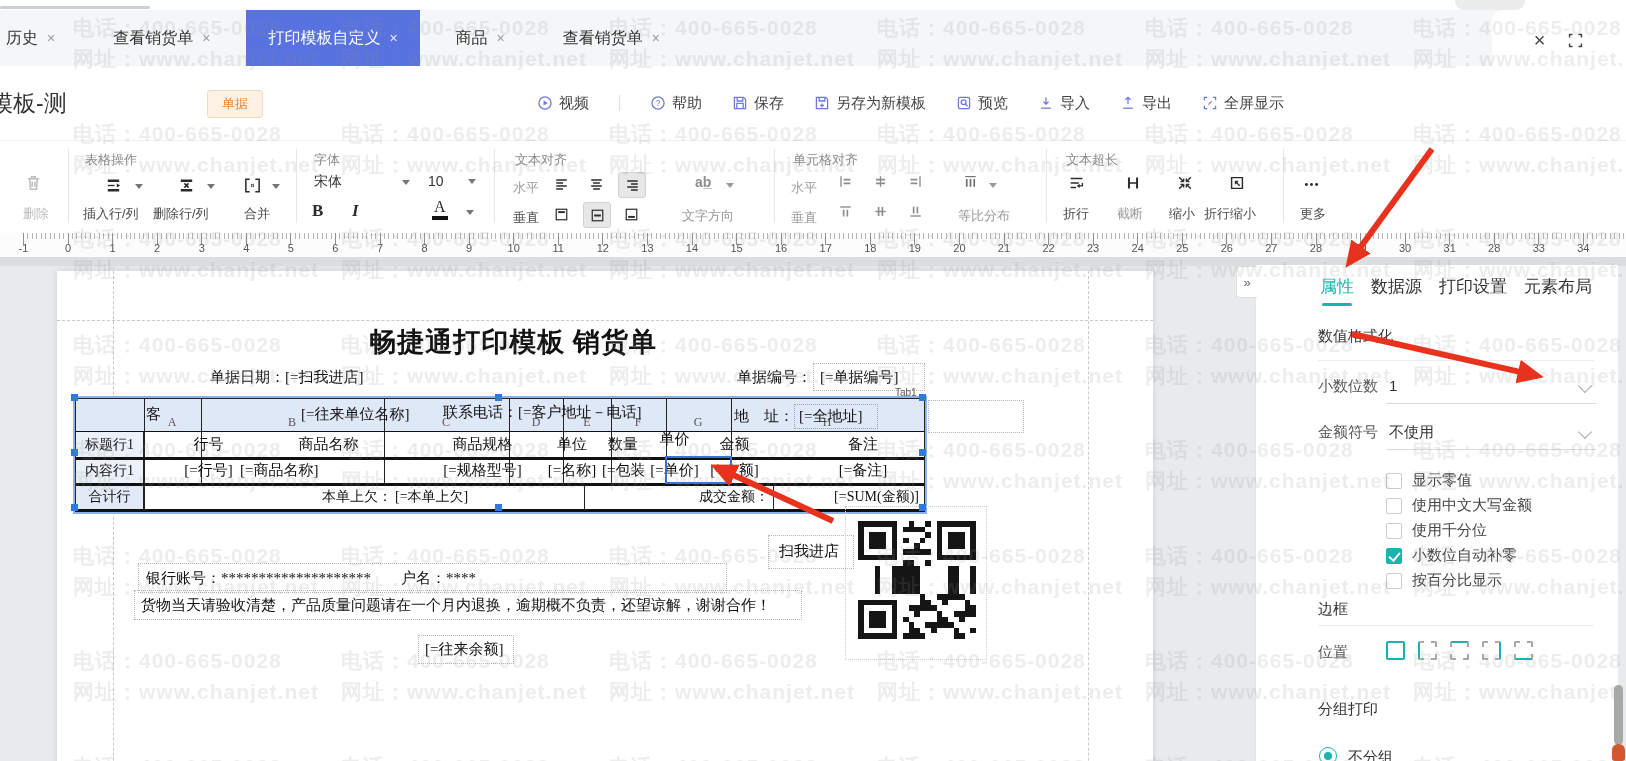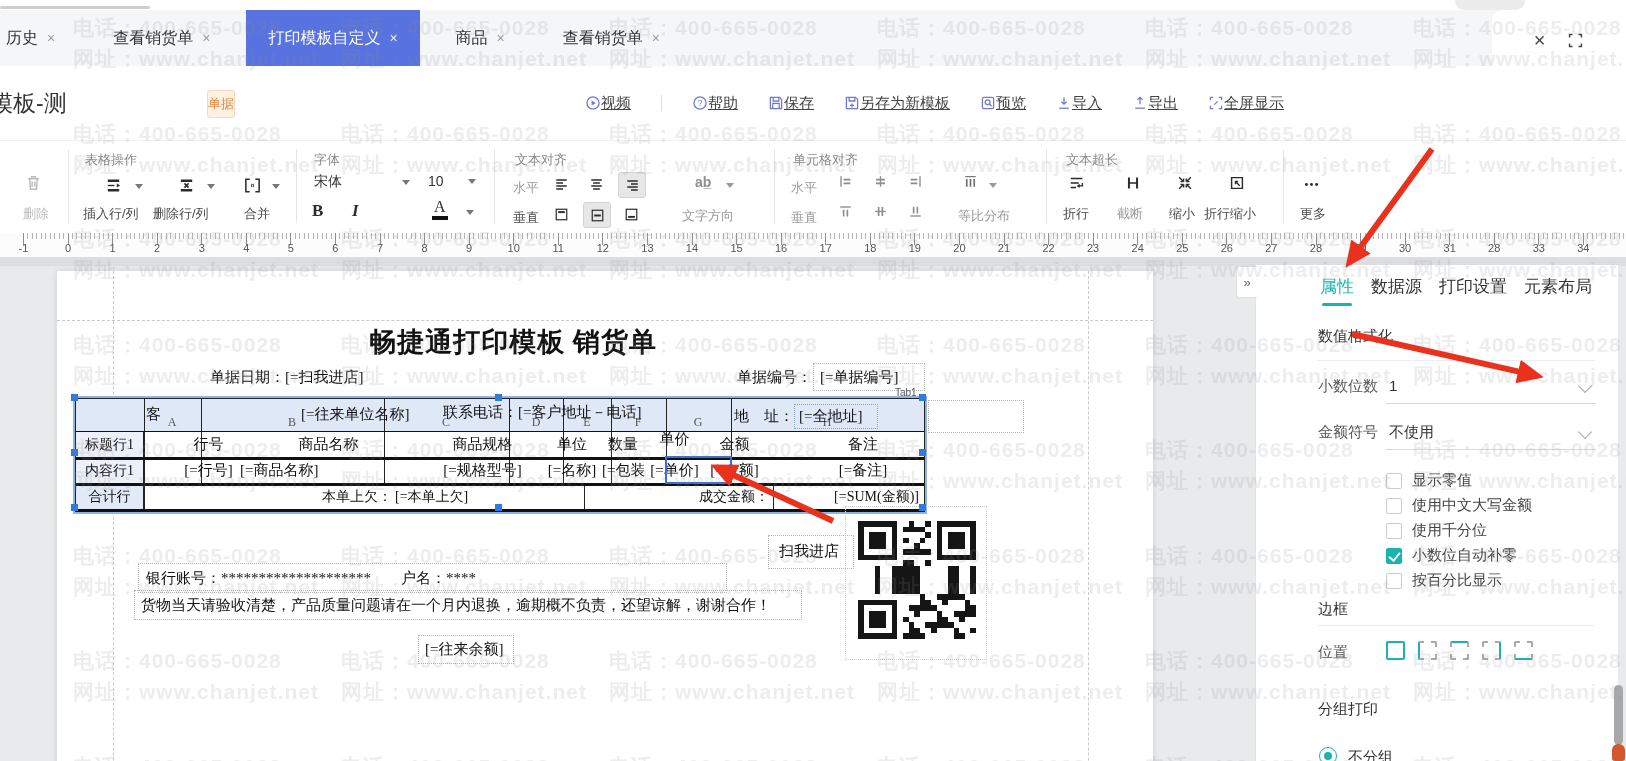--- a/index.html
+++ b/index.html
@@ -19,23 +19,23 @@
   .tab .x{font-size:14px;color:#999;}
   .tab.active{color:#fff;}
   .tab.active .x{color:#e8ecff;}
   .winctl{position:absolute;right:0;top:0;width:134px;height:60px;background:#fff;border-radius:10px 0 0 0;display:flex;align-items:center;justify-content:center;gap:22px;}
   .winbtn{font-size:20px;color:#444;cursor:pointer;line-height:1;}
   .winbtn svg{display:block;}
 
   
   .titlebar{position:absolute;left:0;top:66px;width:1380px;height:74px;background:#fff;}
   .doc-title{position:absolute;left:-10px;top:22px;font-size:23px;color:#333;}
-  .badge{position:absolute;left:207px;top:24px;font-size:13px;padding:4px 0;border-radius:3px;border:1px solid #f6d9b9;}
+  .badge{position:absolute;left:207px;top:24px;font-size:13px;padding:4px 14px;border-radius:3px;border:1px solid #f6d9b9;}
   .actions{position:absolute;right:96px;top:0;height:74px;display:flex;align-items:center;gap:30px;}
-  .action{display:flex;align-items:center;gap:0;font-size:15px;color:#444;cursor:pointer;white-space:nowrap;text-decoration:underline;}
+  .action{display:flex;align-items:center;gap:6px;font-size:15px;color:#444;cursor:pointer;white-space:nowrap;}
   .action .aicon{display:flex;color:#6f79d8;}
   .vsep{width:1px;height:16px;background:#ddd;}
 
   
   .toolbar{position:absolute;left:0;top:140px;width:1626px;height:93px;background:#fff;border-top:1px solid #f0f0f0;border-bottom:1px solid #e2e2e2;}
   .tg-label{position:absolute;top:10px;font-size:13px;color:#8a8a8a;}
   .tdiv{position:absolute;top:8px;width:1px;height:74px;background:#e6e6e6;}
   .icbtn{position:absolute;display:flex;align-items:center;color:#2c2c2c;cursor:pointer;}
   .blab{position:absolute;font-size:13px;color:#4a4a4a;cursor:pointer;white-space:nowrap;}
   .blab.dim{color:#9a9a9a;}

